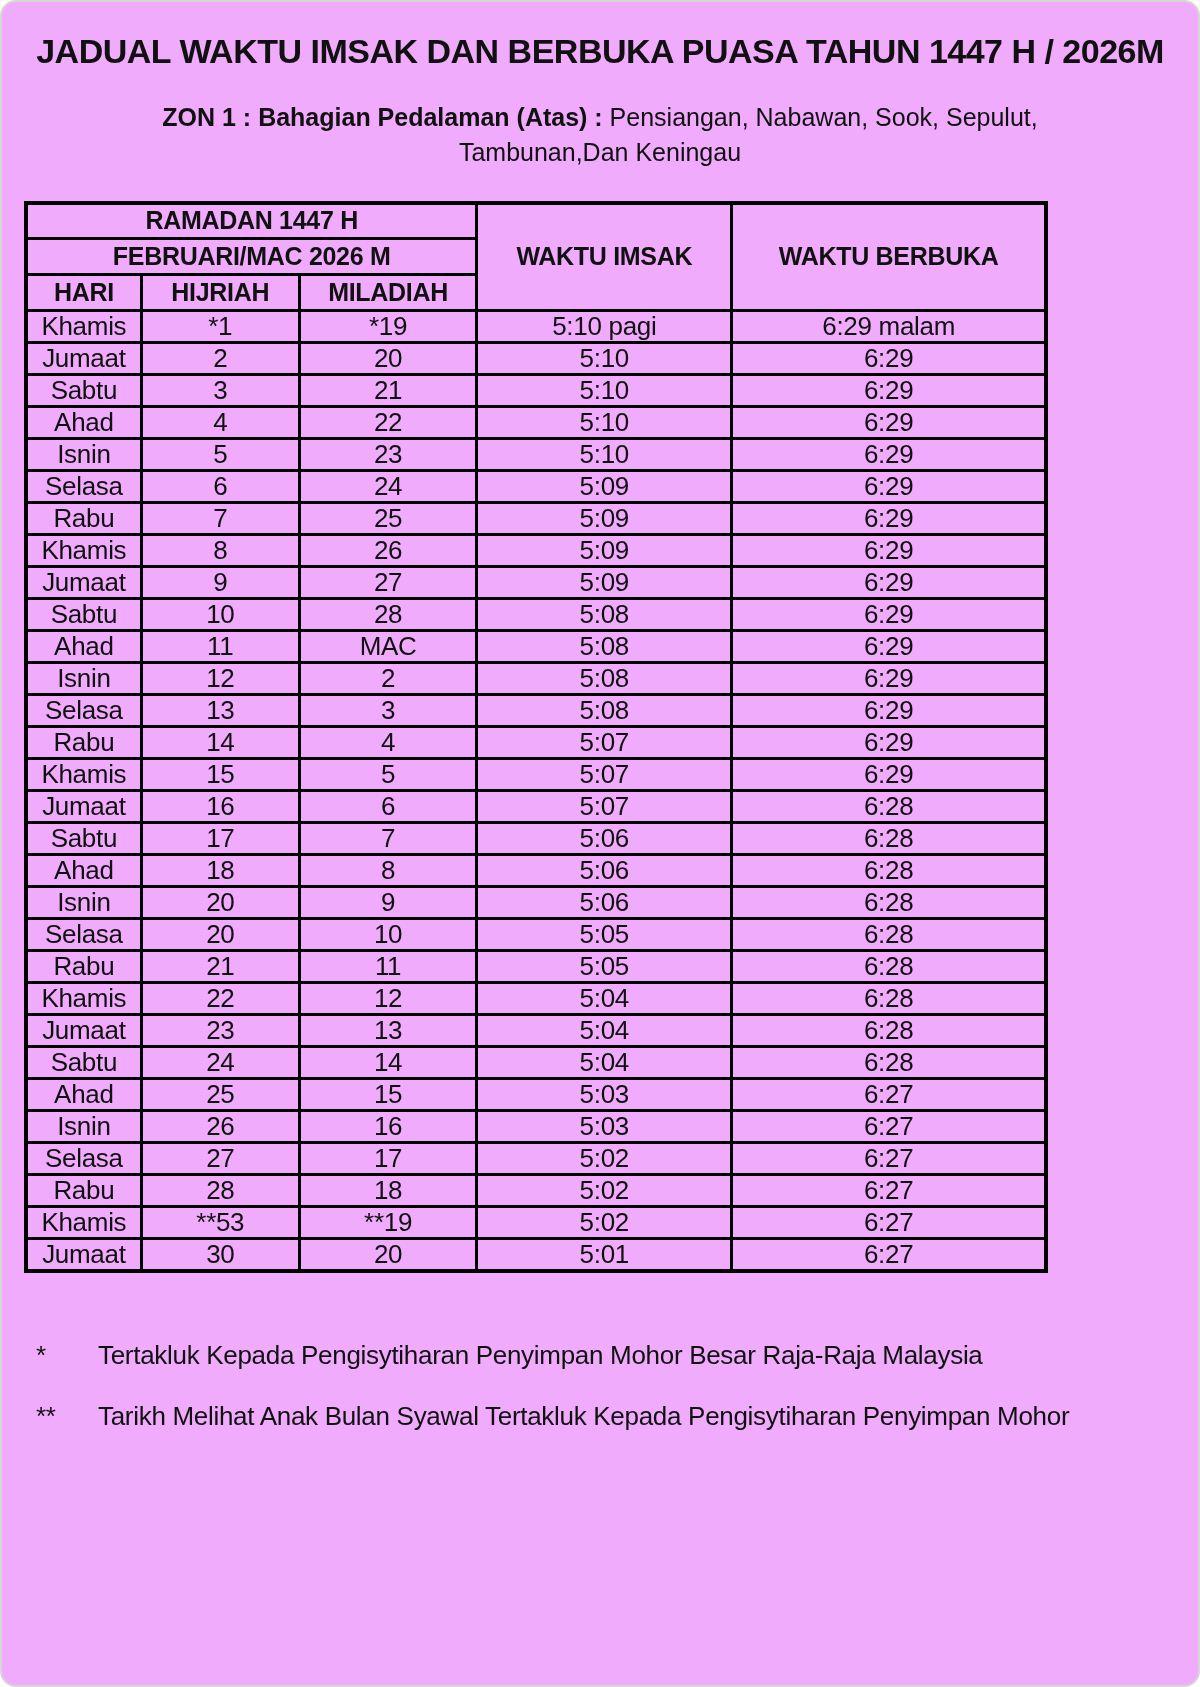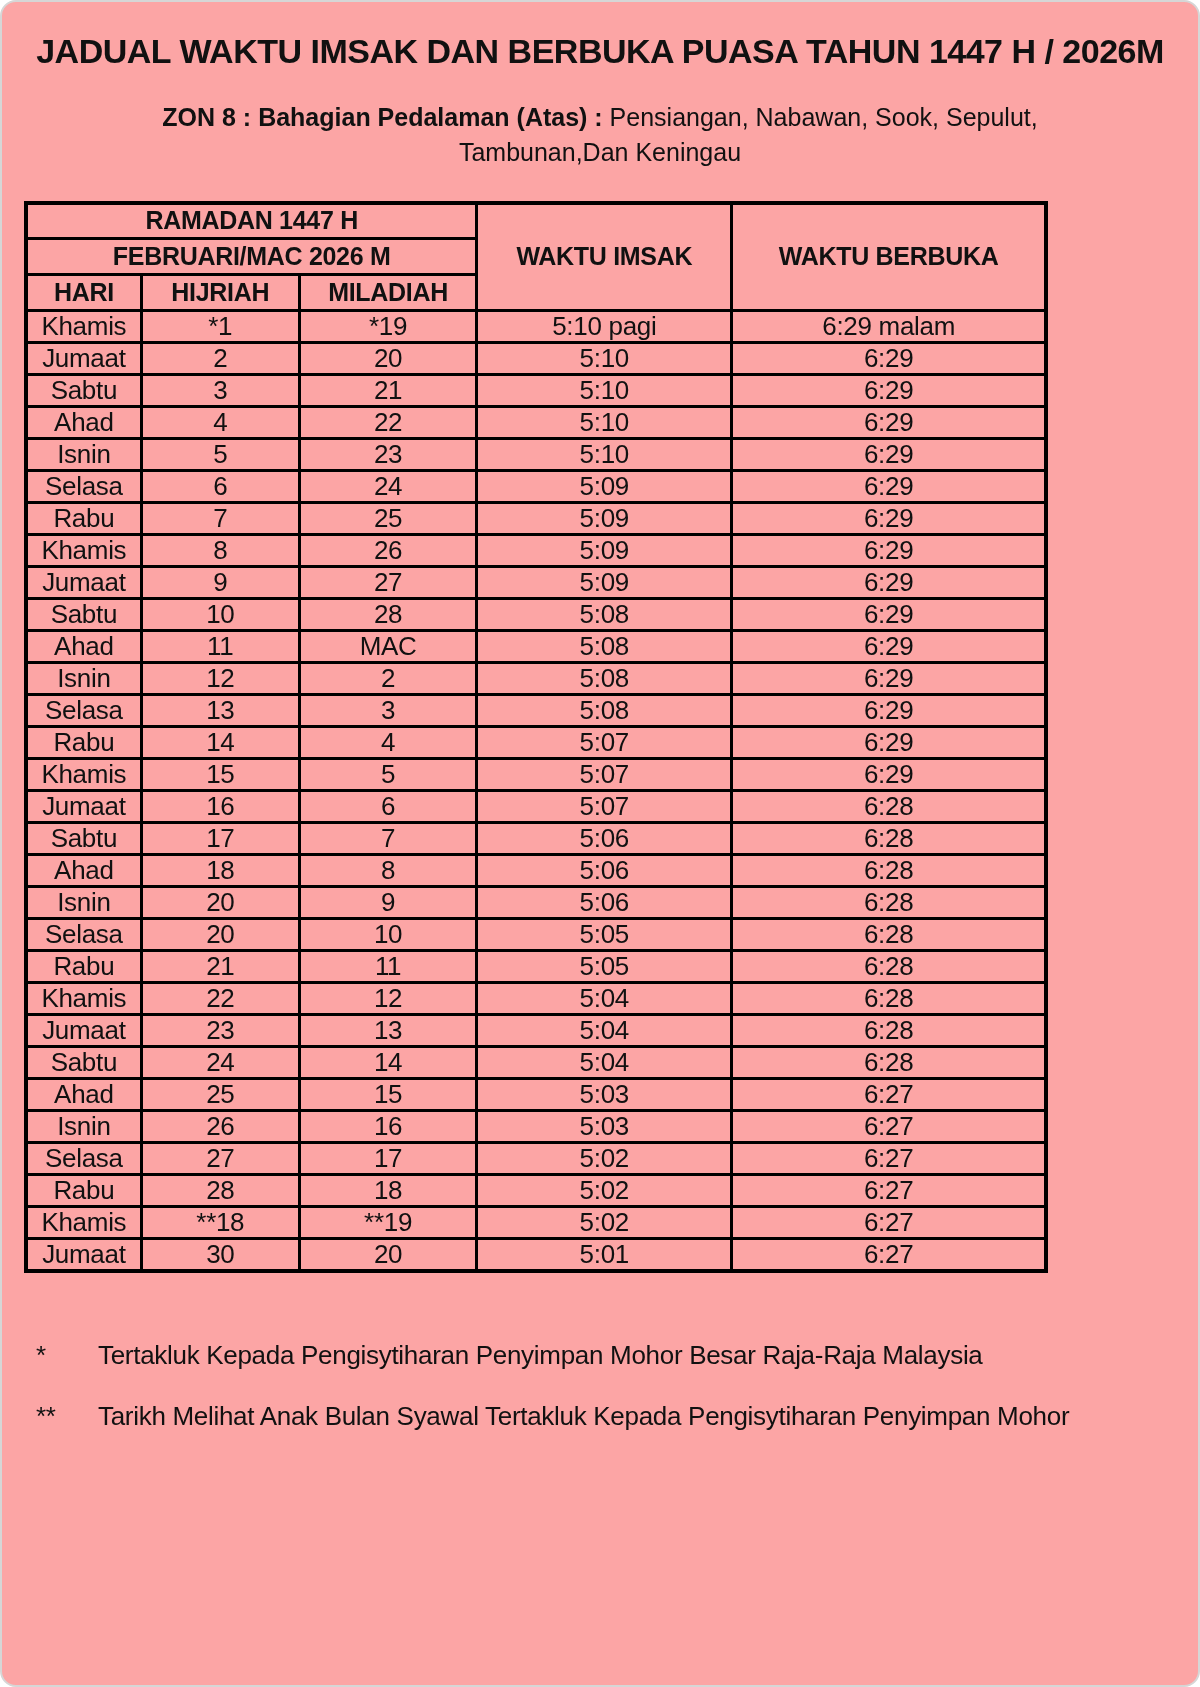--- a/index.html
+++ b/index.html
@@ -7,21 +7,21 @@
   body {
     font-family: "Liberation Sans", "DejaVu Sans", sans-serif;
     color: #111;
     width: 1200px;
     height: 1687px;
     overflow: hidden;
   }
   .page {
     width: 1200px;
     height: 1687px;
-    background: #fca5a5;
+    background: #f0abfc;
     border: 2px solid #d6d6d6;
     border-radius: 16px;
     padding: 28px 22px 20px 22px;
   }
   .title-block { text-align: center; }
   .title-line {
     font-size: 34px;
     font-weight: 700;
     letter-spacing: -0.5px;
     line-height: 1.28;
@@ -89,21 +89,21 @@
 </head>
 <body>
 
 <div class="page">
 
   <div class="title-block">
     <div class="title-line">JADUAL WAKTU IMSAK DAN BERBUKA PUASA TAHUN 1447 H / 2026M</div>
   </div>
 
   <div class="zone-block">
-    <div><span class="zone-bold">ZON 8 : Bahagian Pedalaman (Atas) :</span><span class="zone-rest"> Pensiangan, Nabawan, Sook, Sepulut,</span></div>
+    <div><span class="zone-bold">ZON 1 : Bahagian Pedalaman (Atas) :</span><span class="zone-rest"> Pensiangan, Nabawan, Sook, Sepulut,</span></div>
     <div class="zone-line2">Tambunan,Dan Keningau</div>
   </div>
 
   <table class="schedule">
     <colgroup>
       <col class="c-hari">
         <col class="c-hijriah">
         <col class="c-miladiah">
         <col class="c-imsak">
         <col class="c-berbuka">
@@ -315,21 +315,21 @@
         </tr>
         <tr>
           <td>Rabu</td>
           <td>28</td>
           <td>18</td>
           <td>5:02</td>
           <td>6:27</td>
         </tr>
         <tr>
           <td>Khamis</td>
-          <td>**18</td>
+          <td>**53</td>
           <td>**19</td>
           <td>5:02</td>
           <td>6:27</td>
         </tr>
         <tr>
           <td>Jumaat</td>
           <td>30</td>
           <td>20</td>
           <td>5:01</td>
           <td>6:27</td>

